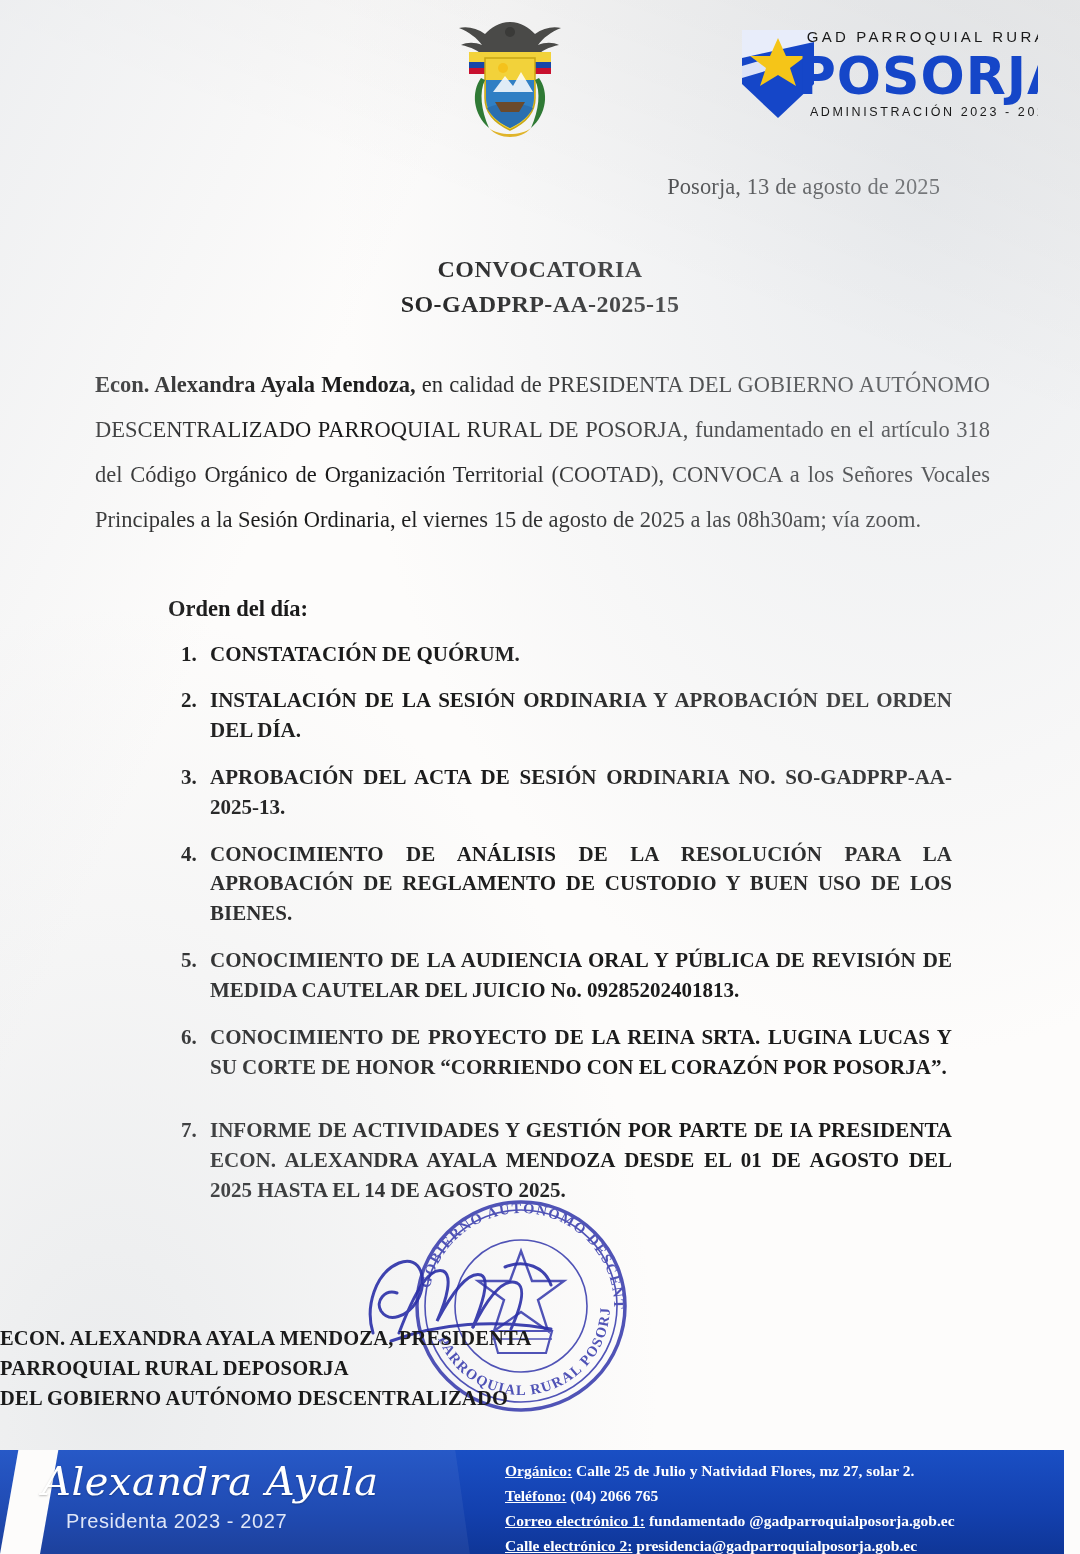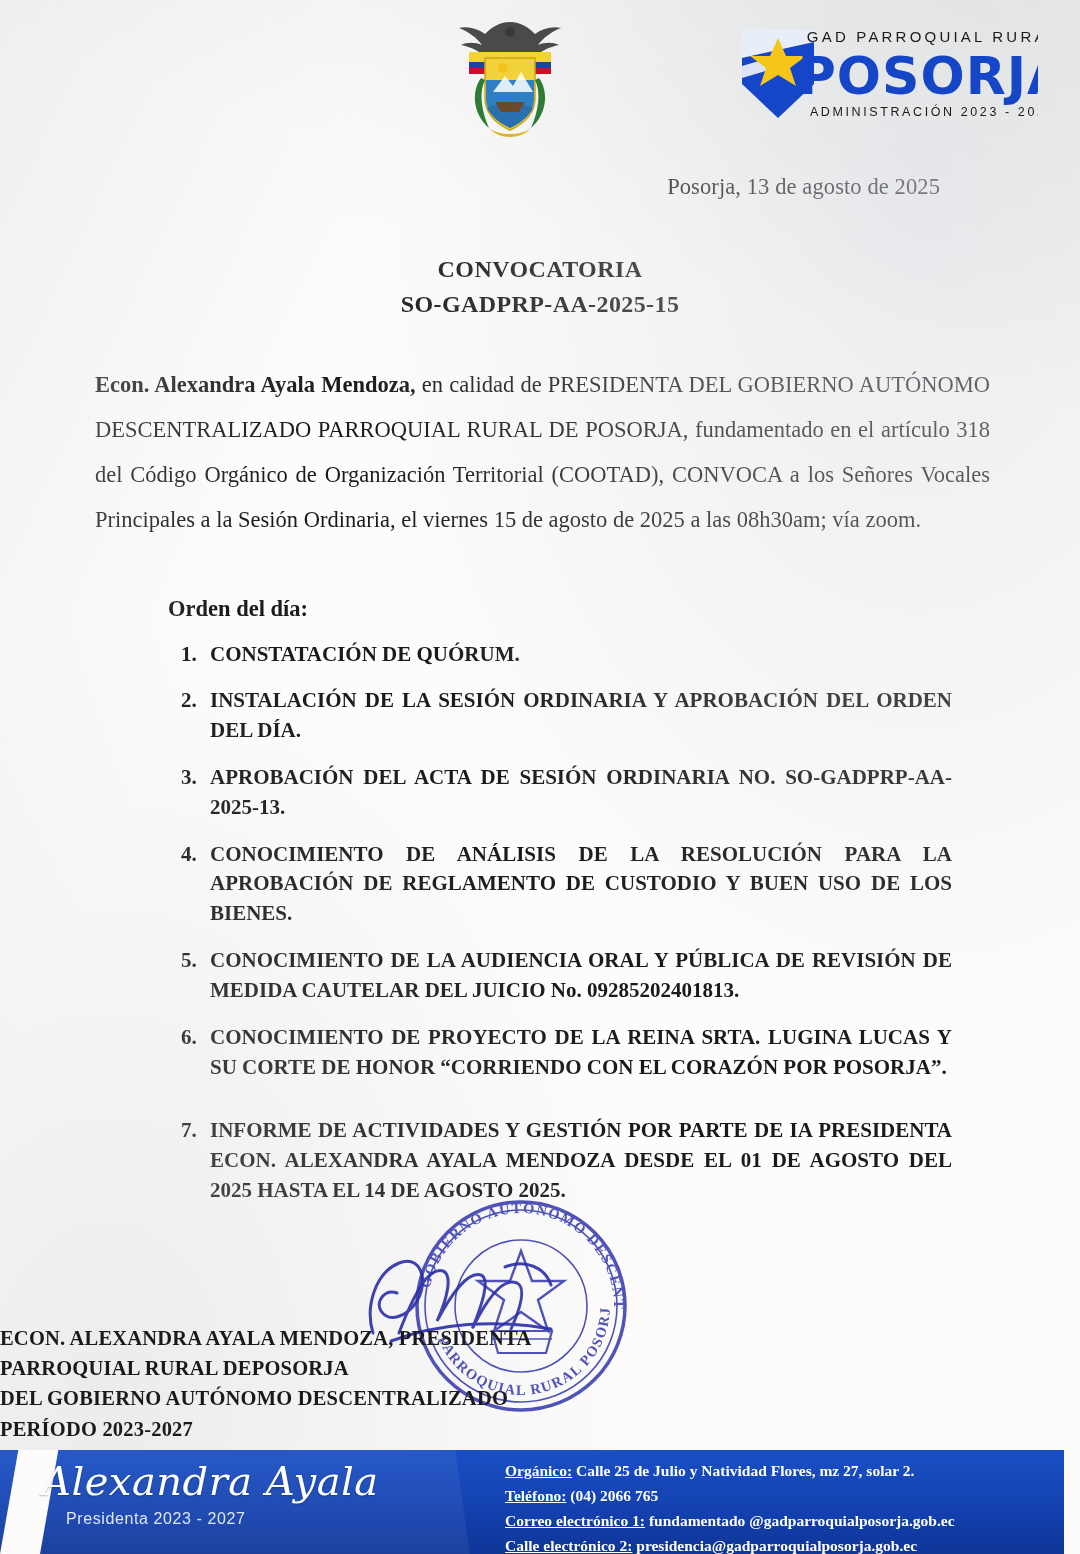--- a/index.html
+++ b/index.html
@@ -151,21 +151,21 @@
     font-style: italic;
     font-size: 40px;
     letter-spacing: .5px;
     text-shadow: 0 1px 2px rgba(0,0,0,.25);
   }
   .footer-role {
     position: absolute;
     left: 66px;
     top: 60px;
     font-family: "Liberation Sans", sans-serif;
-    font-size: 16px;
+    font-size: 20px;
     color: #dfe6f7;
     letter-spacing: .6px;
   }
   .footer-contact {
     position: absolute;
     left: 505px;
     top: 8px;
     font-family: "Liberation Serif", serif;
     font-weight: bold;
     font-size: 15.5px;
@@ -273,21 +273,20 @@
         <path d="M118 90 C132 62 148 40 162 46 C172 51 164 74 156 92"></path>
         <path d="M36 104 C84 86 140 82 196 92"></path>
         <path d="M150 30 C170 22 190 30 196 48"></path>
       </g>
     </svg>
 
     <div class="sign-text">
       <div>ECON. ALEXANDRA AYALA MENDOZA, PRESIDENTA</div>
       <div>PARROQUIAL RURAL DEPOSORJA</div>
       <div>DEL GOBIERNO AUTÓNOMO DESCENTRALIZADO</div>
-      <div>PERÍODO 2023-2027</div>
     </div>
   </div>
 
   <div class="footer">
     <div class="footer-notch"></div>
     <div class="footer-name">Alexandra Ayala</div>
     <div class="footer-role">Presidenta 2023 - 2027</div>
     <div class="footer-contact">
       <div><u>Orgánico:</u><span> Calle 25 de Julio y Natividad Flores, mz 27, solar 2.</span></div>
       <div><u>Teléfono:</u><span> (04) 2066 765</span></div>

